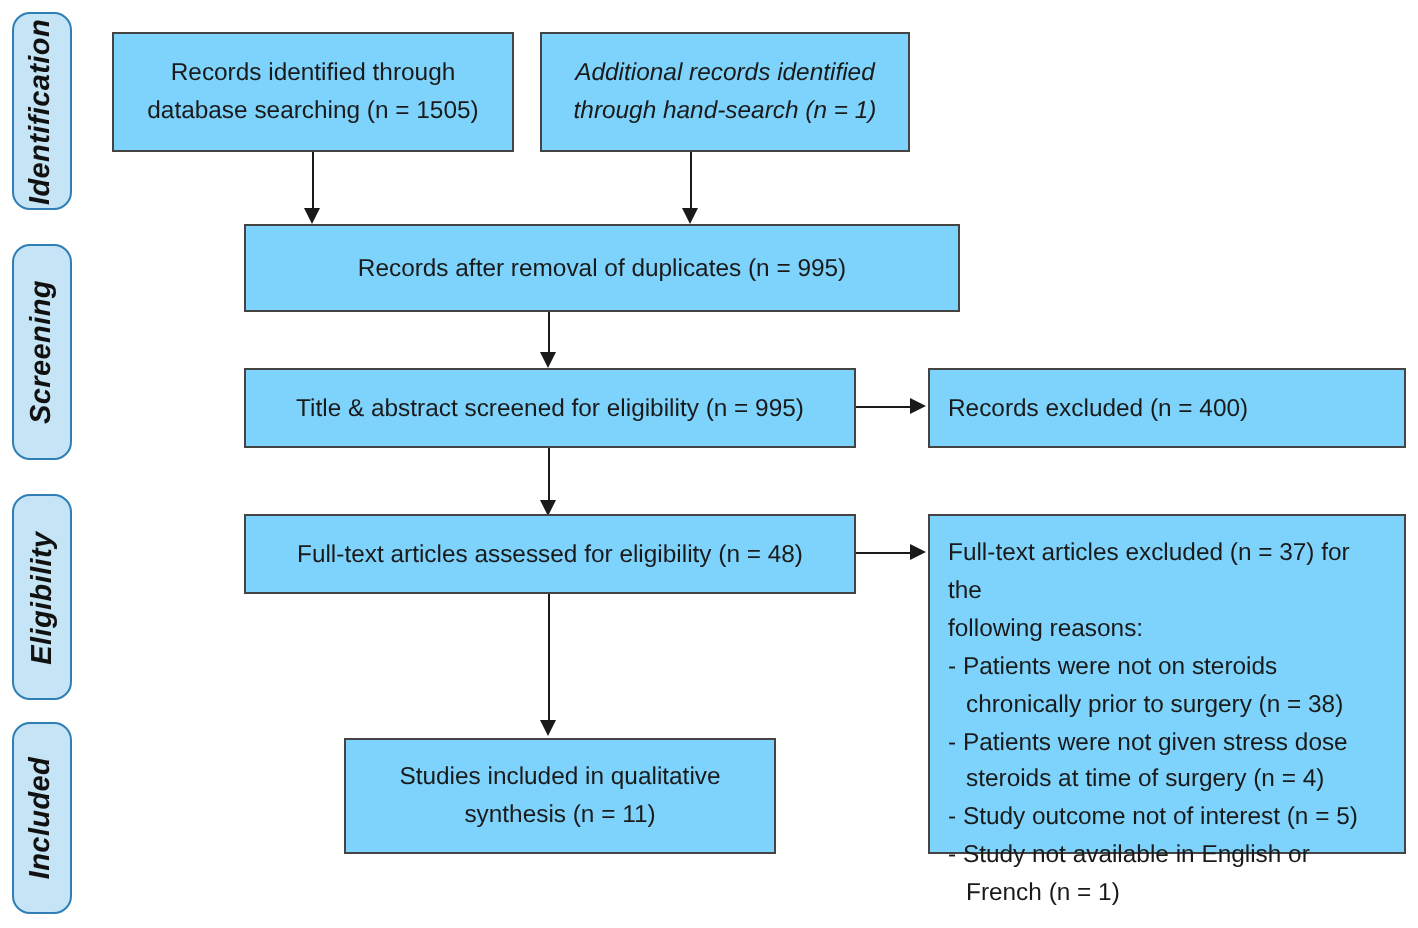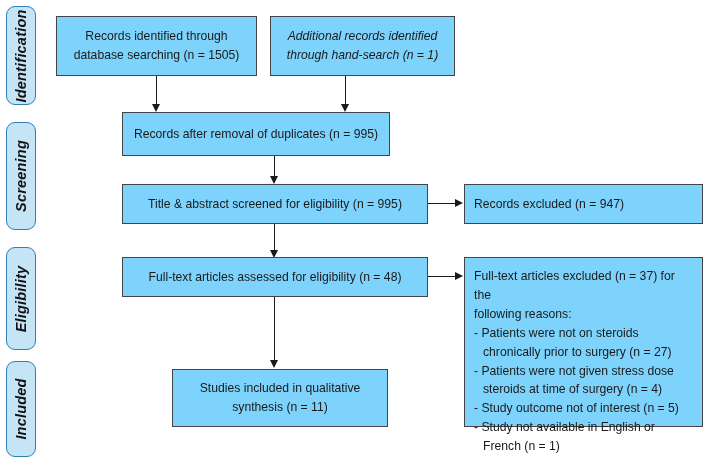--- a/index.html
+++ b/index.html
@@ -135,53 +135,53 @@
       <span>through hand-search (n = 1)</span>
     </span>
   </div>
 
   <div class="vline" style="left:156px; top:76px; height:30px;"></div>
   <div class="arrow-down" style="left:152px; top:104px;"></div>
 
   <div class="vline" style="left:345px; top:76px; height:30px;"></div>
   <div class="arrow-down" style="left:341px; top:104px;"></div>
 
-  <div class="node center" style="left:122px; top:112px; width:268px; height:44px;justify-content:flex-end;">
+  <div class="node center" style="left:122px; top:112px; width:358px; height:44px;justify-content:flex-end;">
     <span class="txt">Records after removal of duplicates (n = 995)</span>
   </div>
 
   <div class="vline" style="left:274px; top:156px; height:22px;"></div>
   <div class="arrow-down" style="left:270px; top:176px;"></div>
 
   <div class="node center" style="left:122px; top:184px; width:306px; height:40px;">
     <span class="txt">Title &amp; abstract screened for eligibility (n = 995)</span>
   </div>
 
   <div class="hline" style="left:428px; top:203px; width:28px;"></div>
   <div class="arrow-right" style="left:455px; top:199px;"></div>
 
   <div class="node leftal" style="left:464px; top:184px; width:239px; height:40px;">
-    <span class="txt">Records excluded (n = 947)</span>
+    <span class="txt">Records excluded (n = 400)</span>
   </div>
 
   <div class="vline" style="left:274px; top:224px; height:28px;"></div>
   <div class="arrow-down" style="left:270px; top:250px;"></div>
 
   <div class="node center" style="left:122px; top:257px; width:306px; height:40px;">
     <span class="txt">Full-text articles assessed for eligibility (n = 48)</span>
   </div>
 
   <div class="hline" style="left:428px; top:276px; width:28px;"></div>
   <div class="arrow-right" style="left:455px; top:272px;"></div>
 
   <div class="node leftal topal" style="left:464px; top:257px; width:239px; height:170px;">
     <span class="txt">
       <span class="reasons-head">Full-text articles excluded (n = 37) for the</span>
       <span class="reasons-head">following reasons:</span>
-      <span class="reason-item">- Patients were not on steroids chronically prior to surgery (n = 27)</span>
+      <span class="reason-item">- Patients were not on steroids chronically prior to surgery (n = 38)</span>
       <span class="reason-item">- Patients were not given stress dose steroids at time of surgery (n = 4)</span>
       <span class="reason-item">- Study outcome not of interest (n = 5)</span>
       <span class="reason-item">- Study not available in English or French (n = 1)</span>
     </span>
   </div>
 
   <div class="vline" style="left:274px; top:297px; height:64px;"></div>
   <div class="arrow-down" style="left:270px; top:360px;"></div>
 
   <div class="node center" style="left:172px; top:369px; width:216px; height:58px;">

